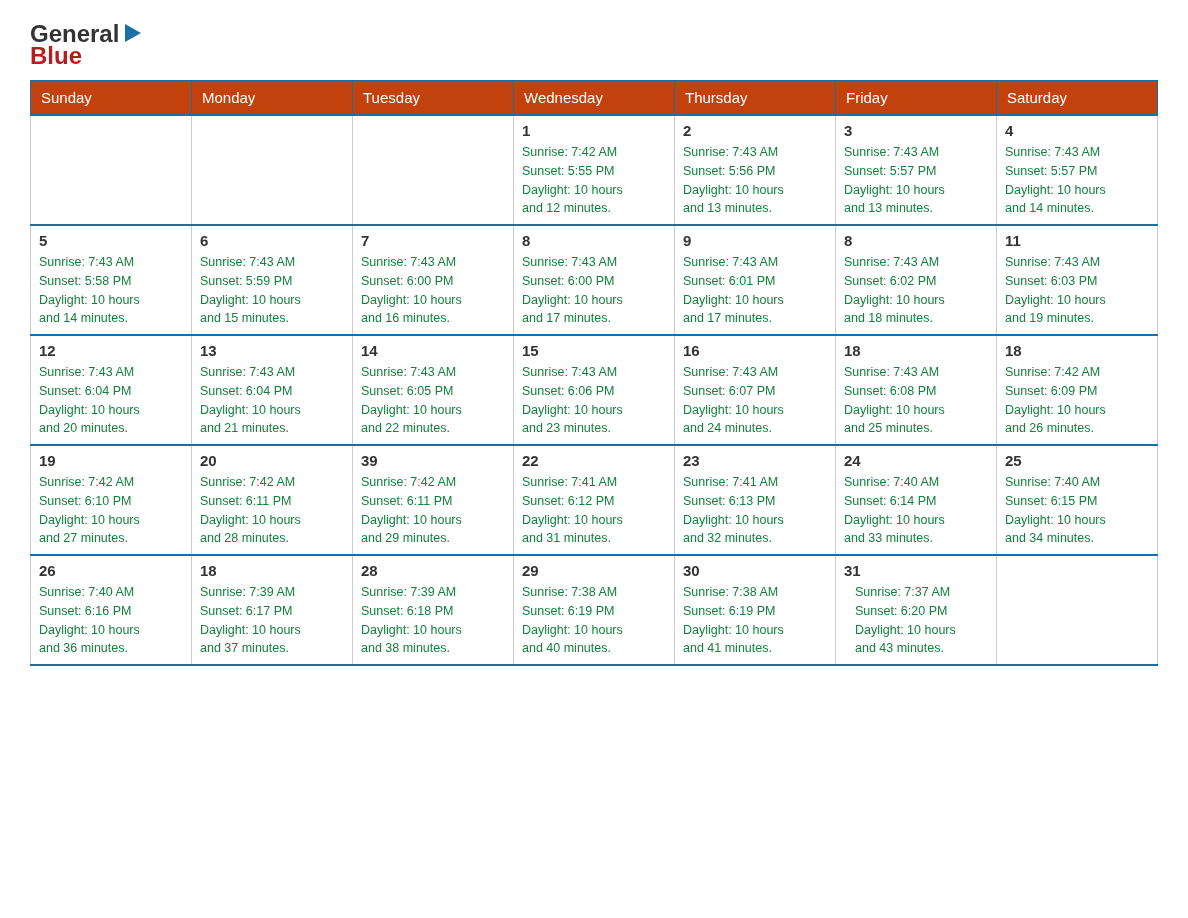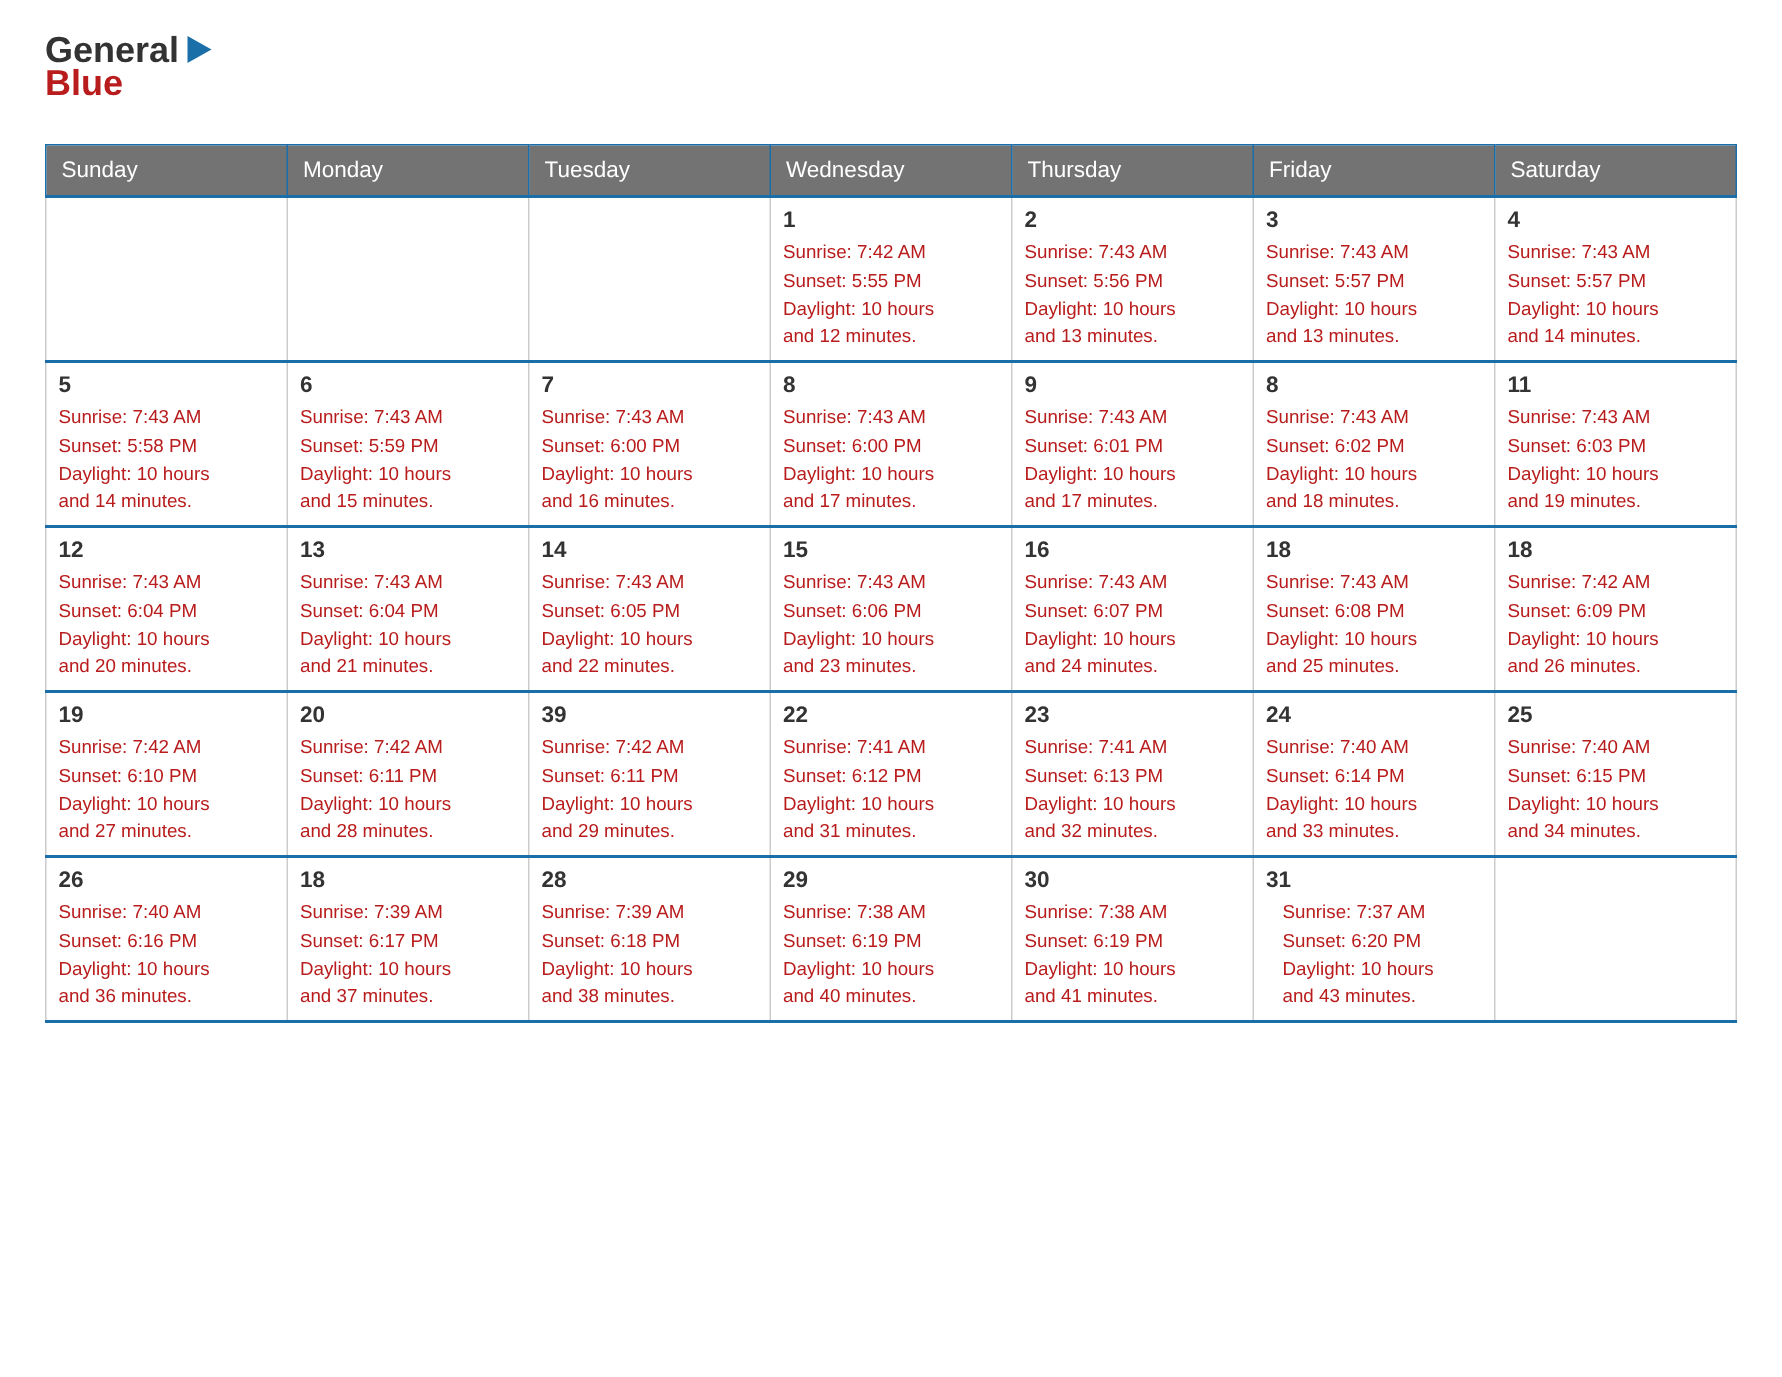--- a/index.html
+++ b/index.html
@@ -7,21 +7,21 @@
       font-family: Arial, sans-serif;
       background: #fff;
       width: 1188px;
       min-height: 918px;
       padding: 20px 30px;
     }
     .header {
       display: flex;
       justify-content: space-between;
       align-items: flex-start;
-      margin-bottom: 26px;
+      margin-bottom: 10px;
       gap: 48px;
     }
     .logo-wrapper {
       display: flex;
       flex-direction: column;
       align-items: flex-start;
     }
     .logo-row {
       display: flex;
       align-items: center;
@@ -39,21 +39,21 @@
       font-size: 20px;
       color: #555;
       margin-top: 4px;
     }
     .calendar {
       width: 100%;
       border-collapse: collapse;
       margin-top: 10px;
     }
     .calendar th {
-      background-color: #737373;
+      background-color: #c2410c;
       color: #fff;
       font-size: 15px;
       font-weight: normal;
       padding: 8px 10px;
       text-align: left;
       border: 1px solid #1a6fa8;
     }
     .calendar td {
       vertical-align: top;
       border: 1px solid #ccc;
@@ -65,21 +65,21 @@
     }
     .day-number {
       font-size: 15px;
       font-weight: bold;
       margin-bottom: 4px;
       display: block;
     }
     .day-info {
       font-size: 12.5px;
       line-height: 1.5;
-      color: #b91c1c;
+      color: #15803d;
     }
     .calendar tr {
       border-bottom: 2px solid #1a6fa8;
     }
     .empty-cell {
       background: #fff;
     }
   </style>
 </head>
 <body>

